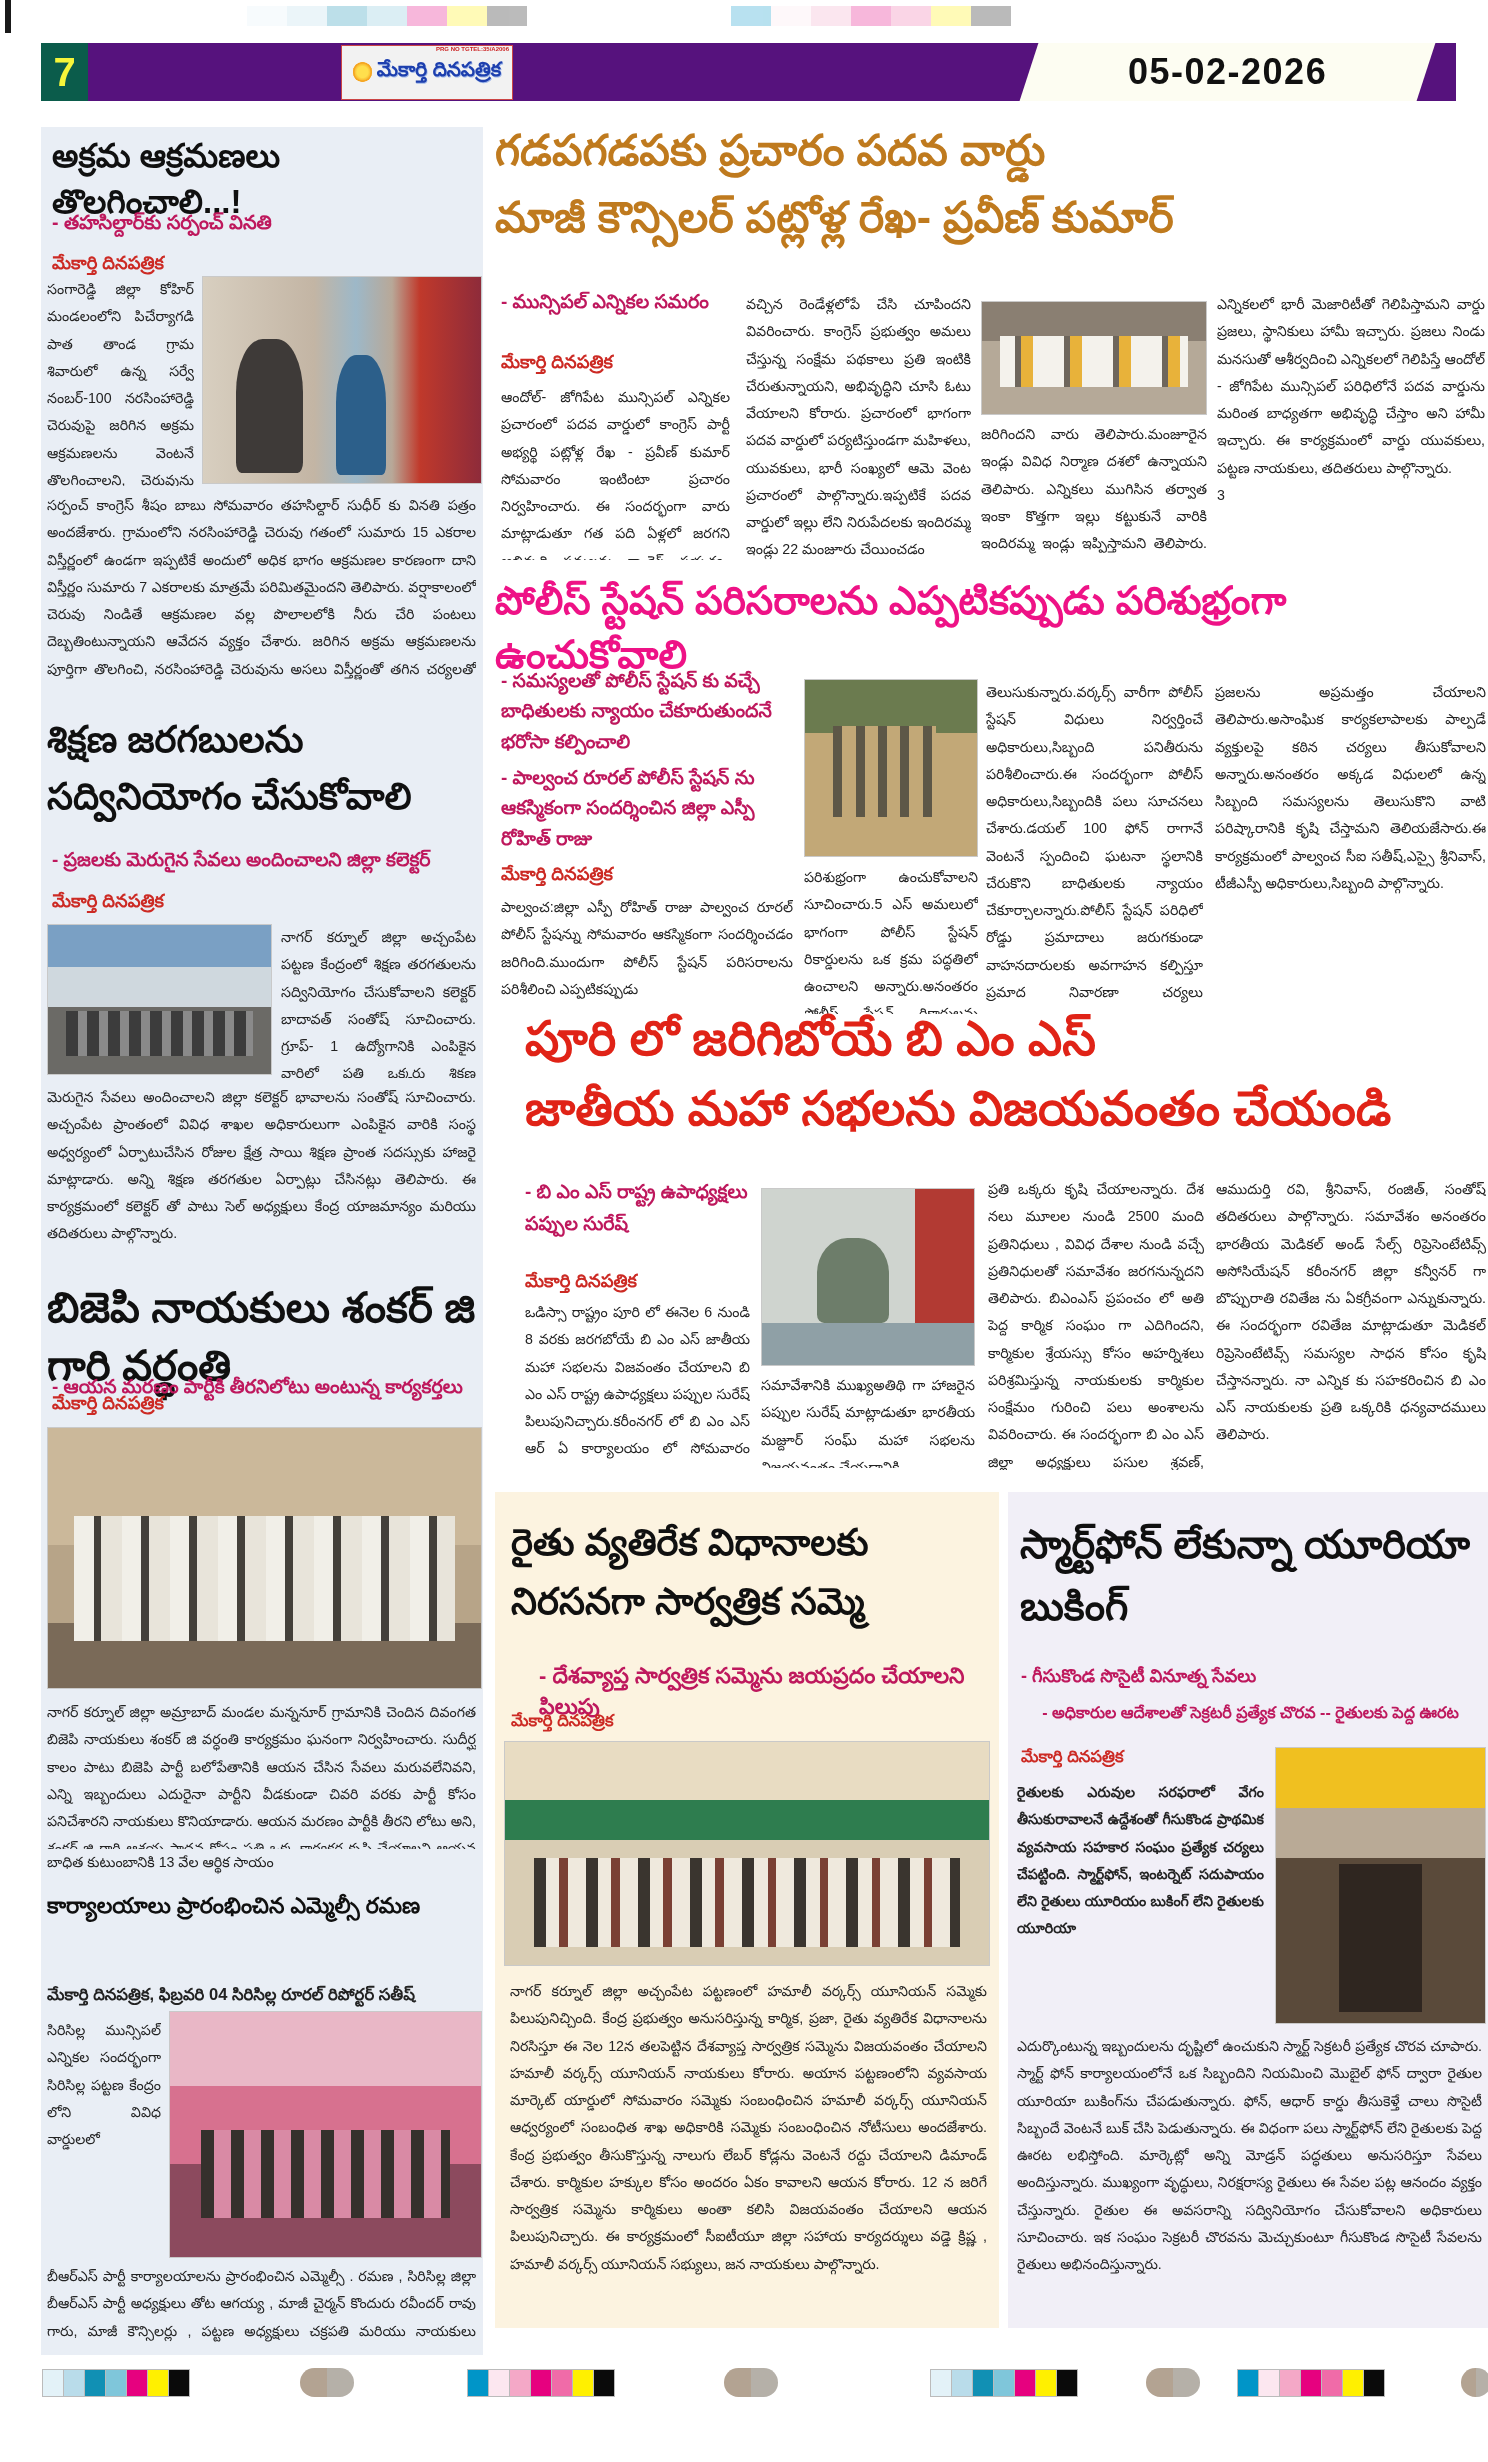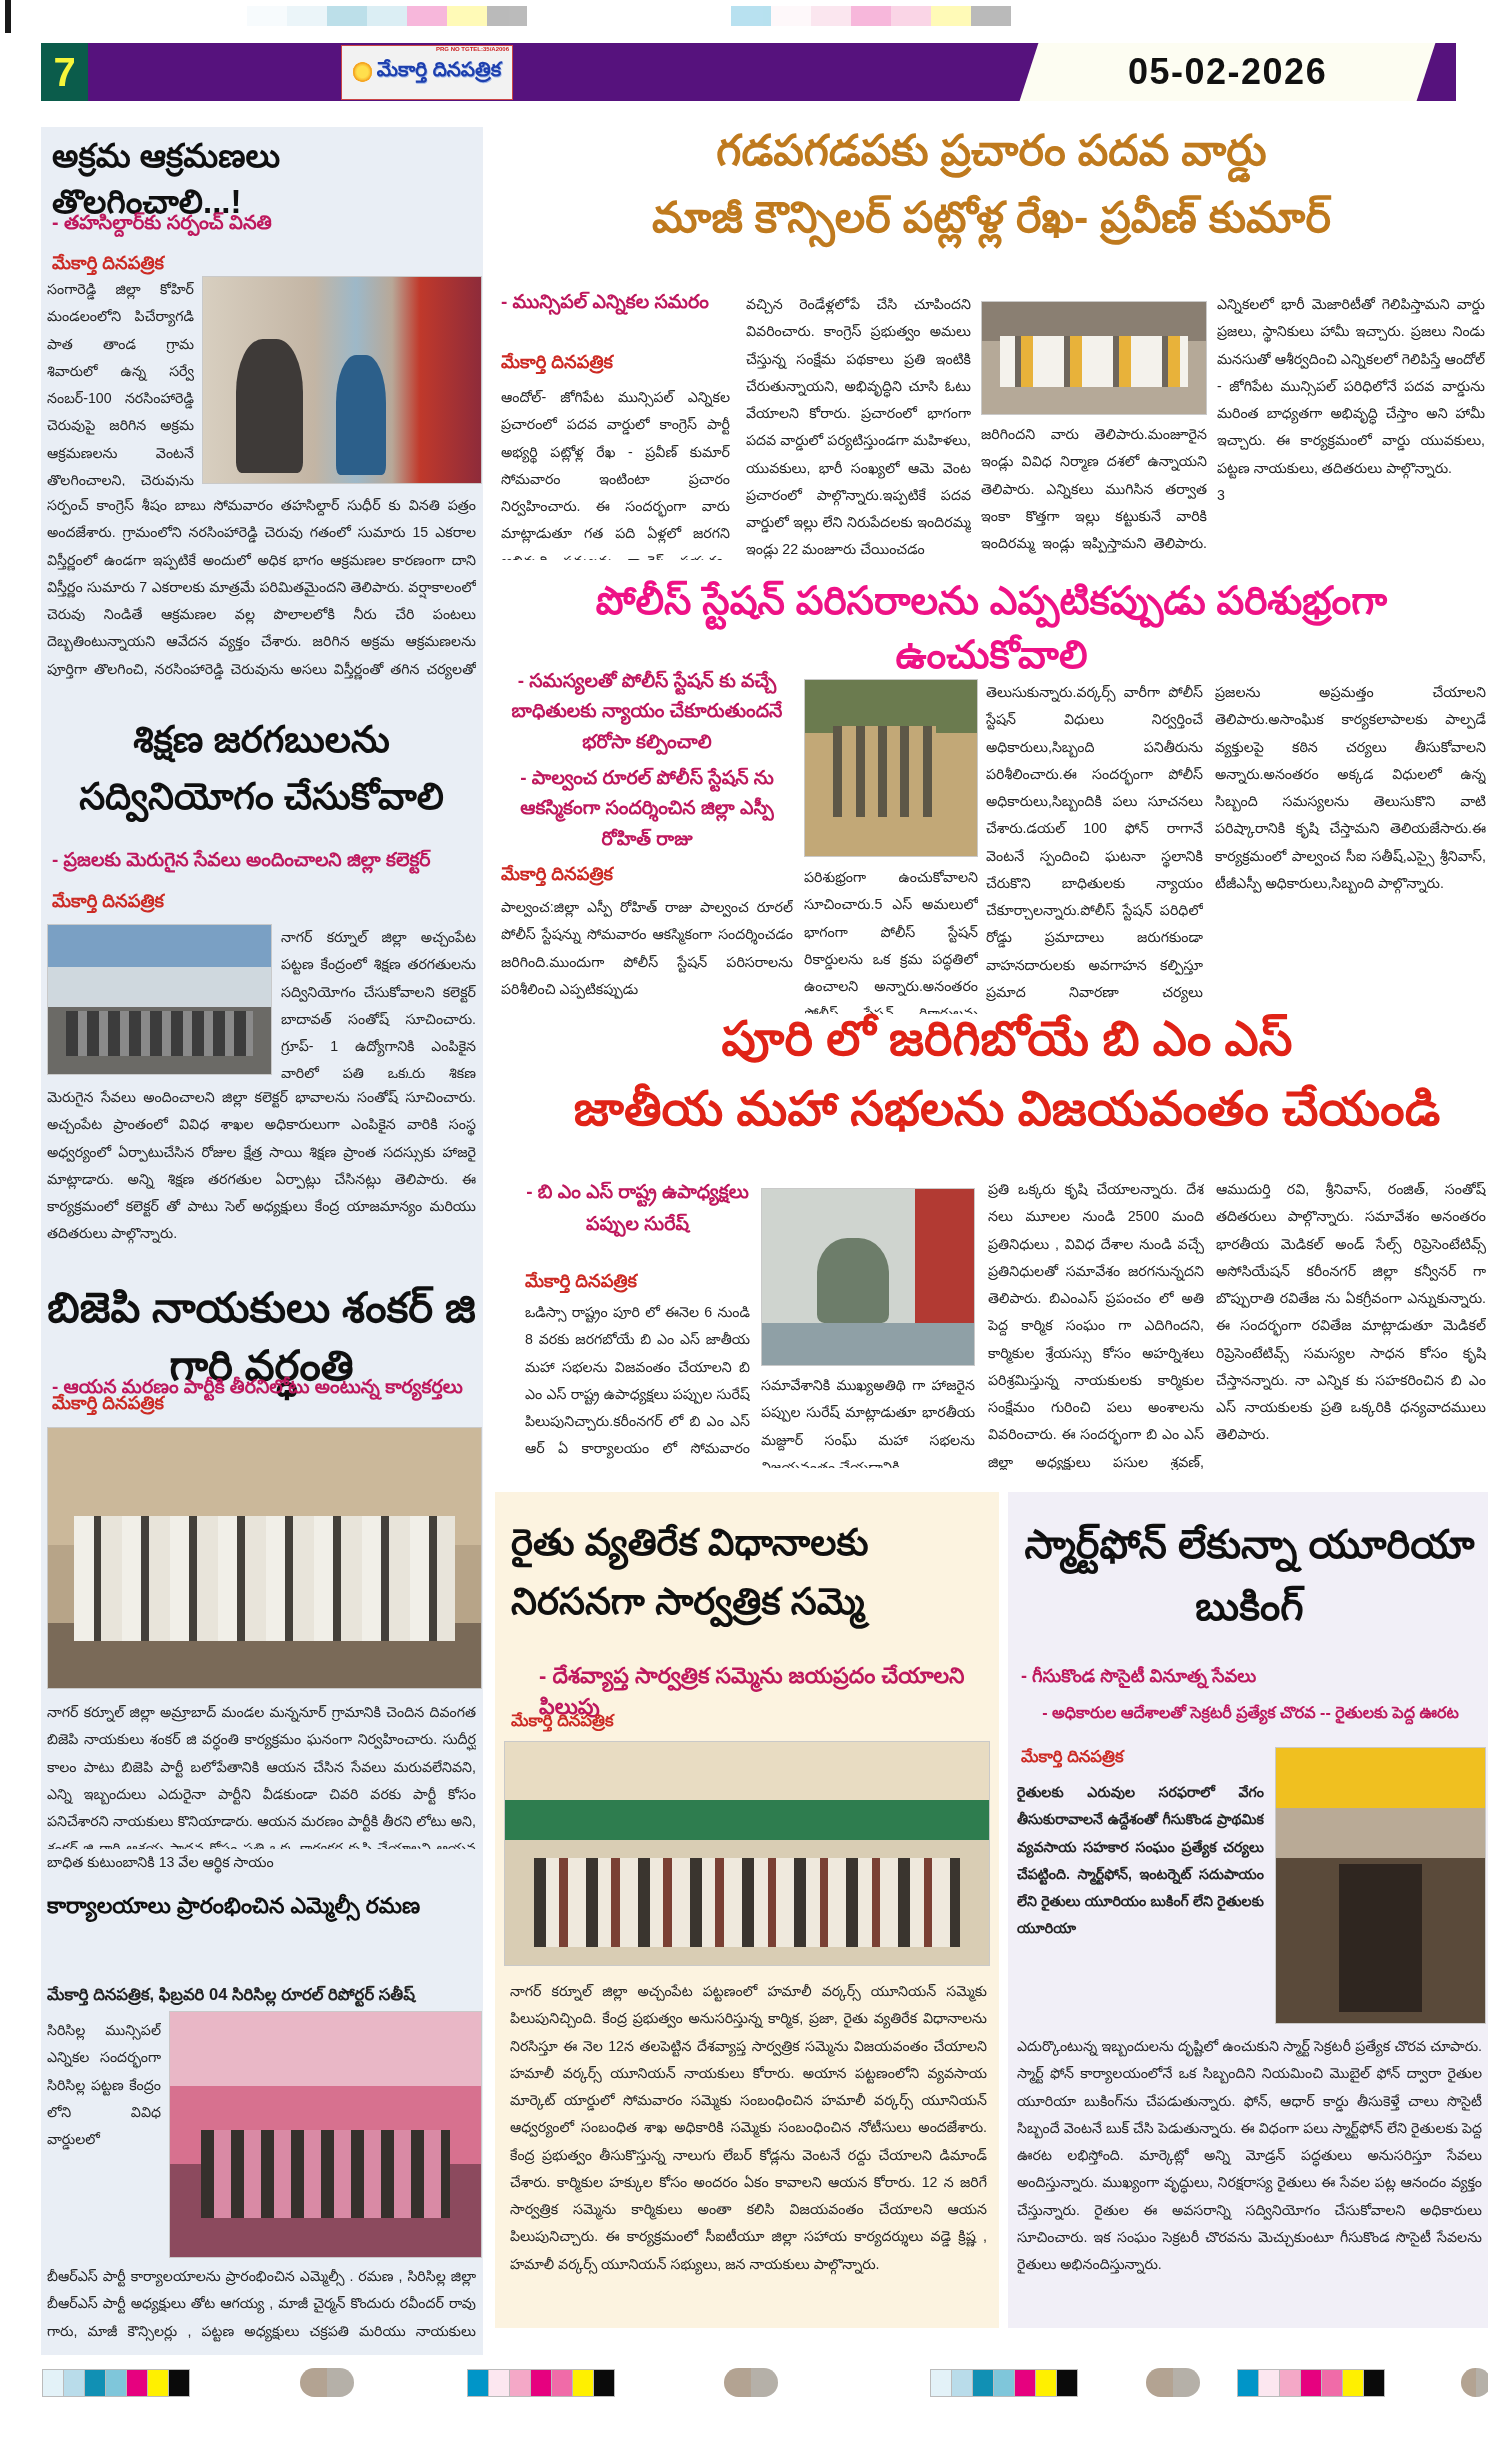--- a/index.html
+++ b/index.html
@@ -22,21 +22,21 @@
   .logo-text{color:#1d3fae;font-weight:bold;font-size:20px;text-shadow:0.7px 0.7px 0 #9fb7e8;white-space:nowrap;}
   .date-plate{position:absolute;left:941px;top:0;width:397px;height:58px;background:#fdfdf2;
               transform:skewX(-18deg);display:flex;align-items:center;justify-content:center;}
   .date-text{transform:skewX(18deg);font-size:36px;font-weight:bold;color:#111;letter-spacing:1.5px;}
 
   
   .hl{font-weight:bold;color:#101010;}
   .sub{color:#be185d;font-weight:bold;}
   .byline{color:#cc2a24;font-weight:bold;font-size:18px;}
   .body-txt{font-size:14.2px;line-height:1.92;color:#232323;text-align:justify;white-space:pre-line;}
-  .center{text-align:center;}
+  .center{}
 
   
   .leftcol{position:absolute;left:41px;top:127px;width:442px;height:2228px;background:#e9eef5;}
   .creambox{position:absolute;left:495px;top:1492px;width:504px;height:836px;background:#fcf3e0;}
   .lavbox{position:absolute;left:1008px;top:1492px;width:480px;height:836px;background:#f1eff7;}
 
   
   .photo{position:absolute;border:0.7px solid #c9c9c9;box-sizing:border-box;}
   .ph-office{background:linear-gradient(90deg,#d8cfc0 0%,#c3b5a4 40%,#9db8c8 55%,#b8a898 68%,#c0392b 78%,#8e2b3a 100%);}
   .ph-office::after{content:"";position:absolute;left:12%;top:30%;width:24%;height:65%;background:#3e3a38;border-radius:40% 40% 8% 8%;}

